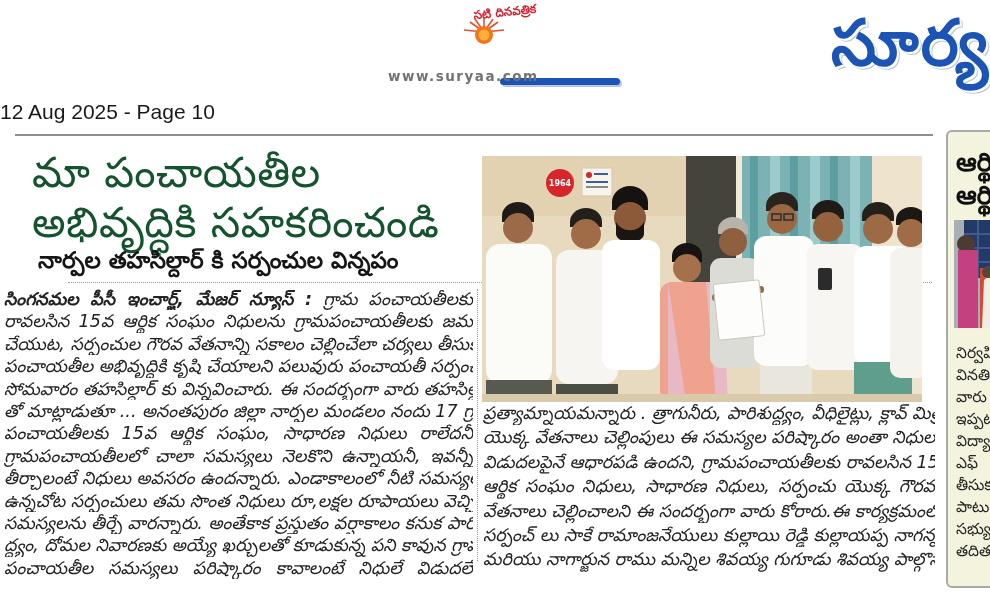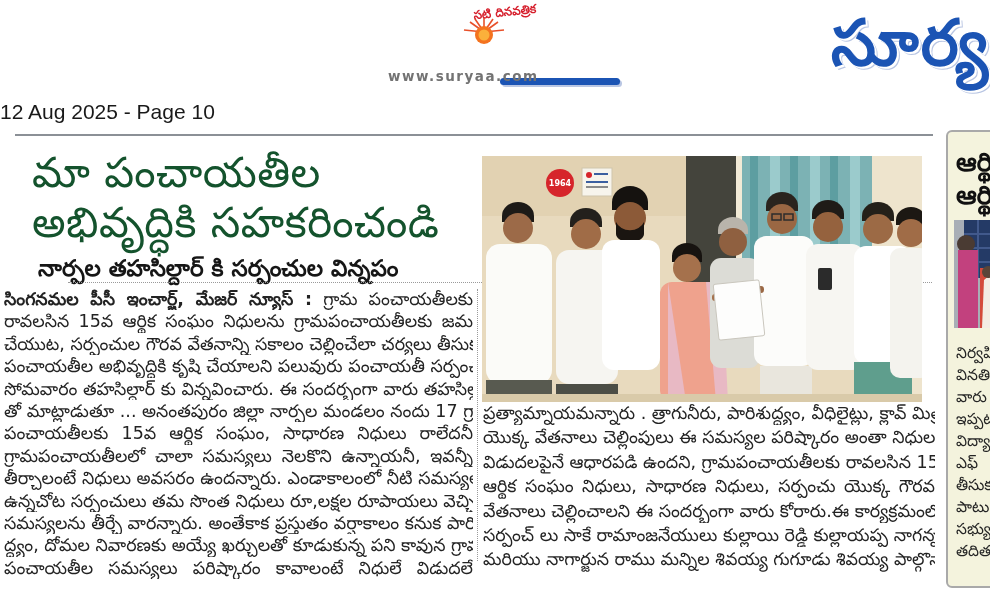--- a/index.html
+++ b/index.html
@@ -16,29 +16,29 @@
         color:#d61f2c;font-size:12px;font-weight:bold;transform:rotate(-6deg);}
   .sun{position:absolute;top:18px;left:460px;}
   .site-url{position:absolute;top:68px;left:388px;color:#737373;font-size:13.5px;
         font-weight:bold;letter-spacing:1.5px;}
   .page-dateline{position:absolute;top:100px;left:0;width:100%;text-align:left;
         font-family:"Liberation Sans",sans-serif;font-size:21px;color:#191919;}
   .top-rule{position:absolute;top:134px;left:15px;width:918px;height:2px;background:#8b9096;}
   
   .headline{position:absolute;top:148px;left:32px;width:470px;font-weight:400;
         color:#14532d;font-size:42px;line-height:50px;letter-spacing:.5px;}
-  .subheadline{position:absolute;top:255px;left:38px;width:440px;font-size:23px;
+  .subheadline{position:absolute;top:247px;left:38px;width:440px;font-size:23px;
         font-weight:600;color:#161616;}
   .dotted-rule{position:absolute;top:282px;left:68px;width:864px;border-top:1.5px dotted #9a9a9a;}
   .col-sep{position:absolute;top:289px;left:477px;height:272px;border-left:1.5px dotted #9a9a9a;}
   
   .body-col{position:absolute;font-size:17.5px;color:#232323;}
   .body-left{top:288px;left:4px;width:469px;line-height:22.4px;}
   .body-right{top:401px;left:483px;width:452px;line-height:24.4px;}
-  .bline{text-align:justify;text-align-last:justify;white-space:nowrap;overflow:hidden;}
+  .bline{text-align:justify;text-align-last:justify;white-space:nowrap;overflow:hidden;font-style:italic;}
   .bold{font-weight:bold;}
   
   .article-photo{position:absolute;top:156px;left:482px;width:440px;height:246px;
         background:#e9dcc3;overflow:hidden;}
   
   .strip-box{position:absolute;top:130px;left:946px;width:60px;height:458px;
         background:#f4f3dd;border:2px solid #a9a9a9;border-radius:6px;box-sizing:border-box;
         overflow:hidden;padding:14px 0 0 8px;}
   .strip-headline{font-size:26px;line-height:33px;font-weight:800;color:#101010;white-space:nowrap;}
   .strip-photo{margin:8px 0 10px -2px;}

